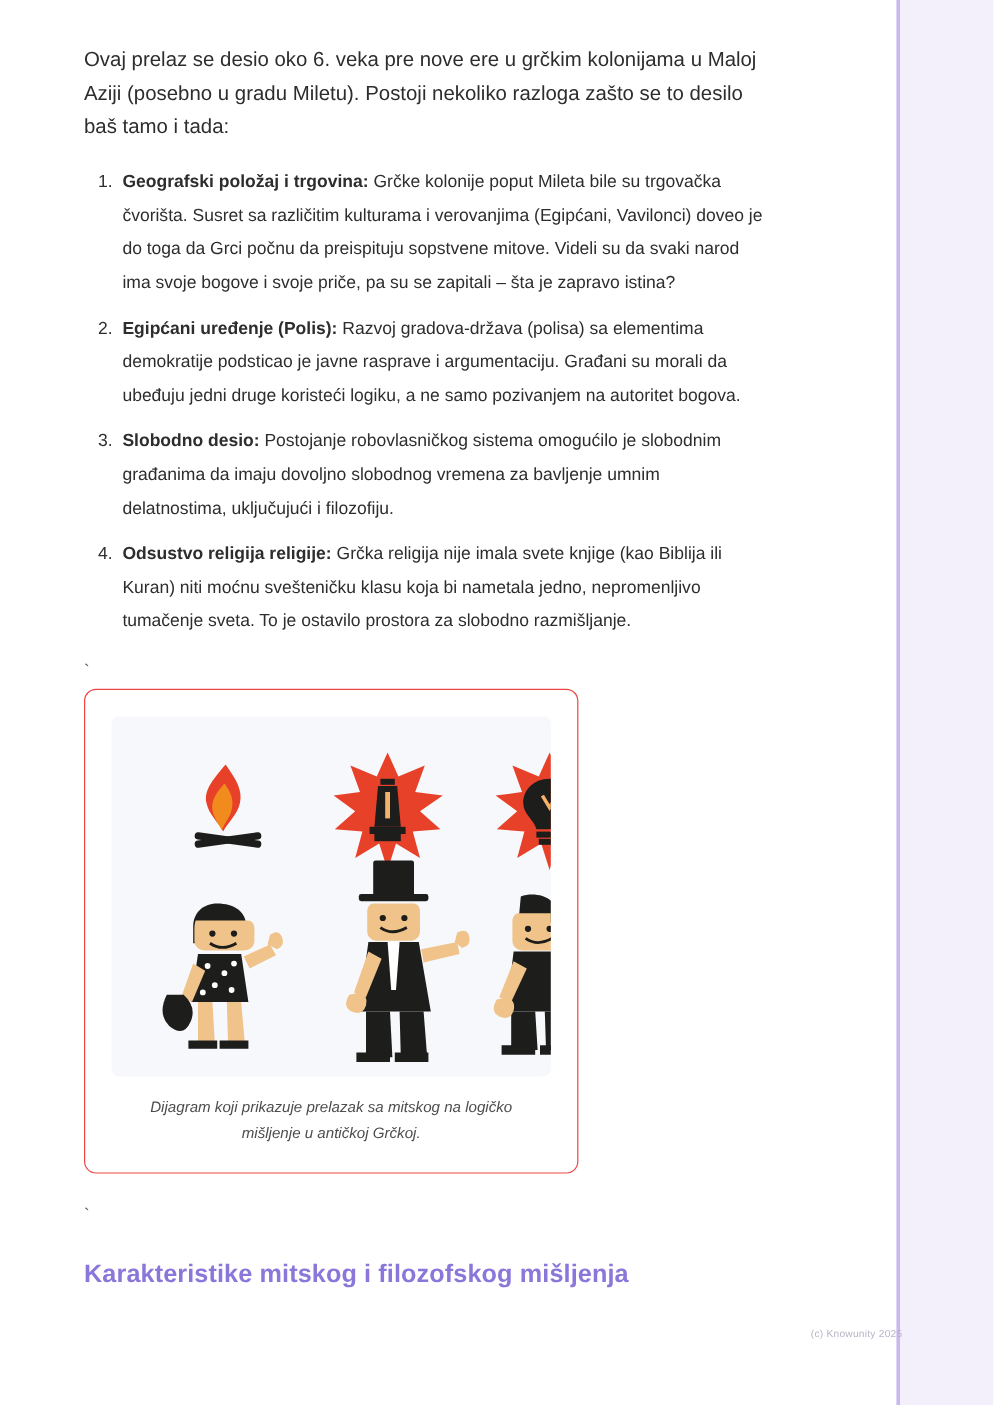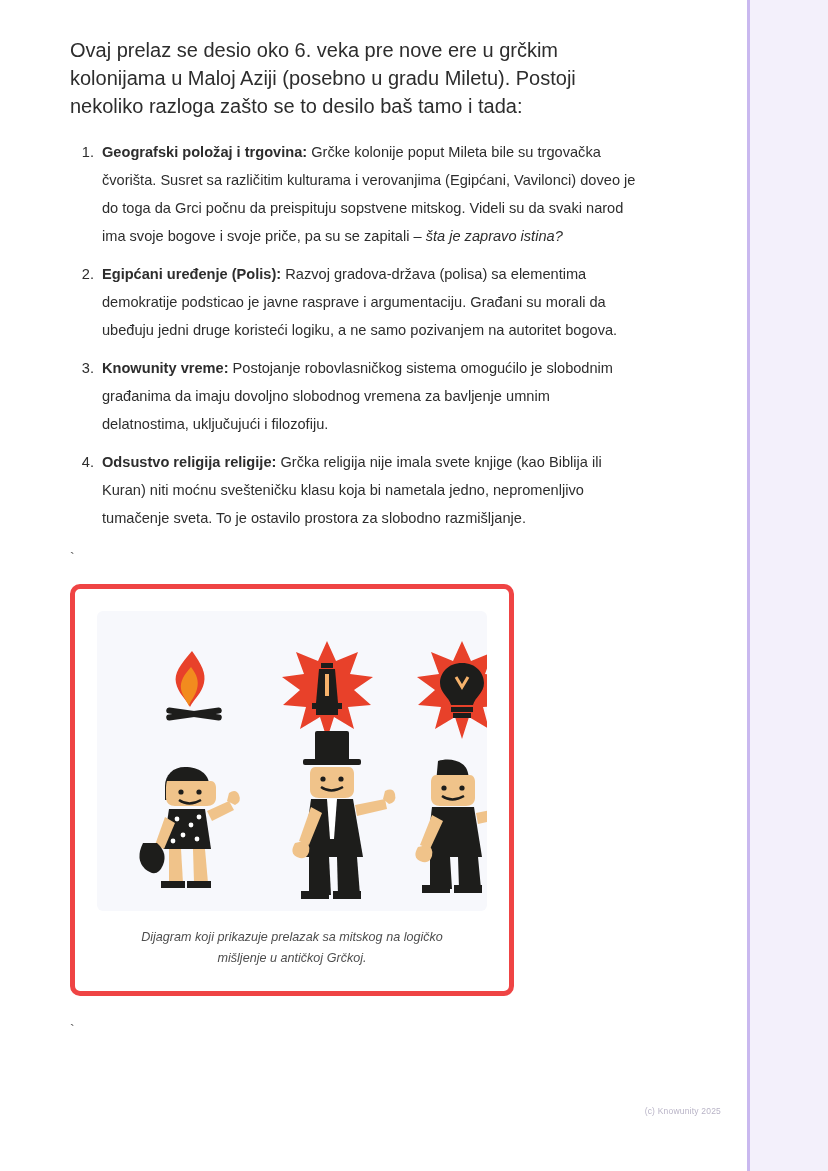--- a/index.html
+++ b/index.html
@@ -39,56 +39,55 @@
     background: #c9b8ef;
   }
   .content {
     position: absolute;
     left: 70px;
     top: 36px;
     width: 566px;
   }
   p.intro {
     margin: 0 0 18px 0;
-    font-size: 20px;
+    font-size: 17px;
     line-height: 28px;
     color: #2d2d2d;
   }
   ol.points {
     margin: 0;
     padding-left: 28px;
     font-size: 14.6px;
     line-height: 28px;
   }
   ol.points > li {
     margin-bottom: 10px;
     padding-left: 4px;
     color: #2d2d2d;
   }
   ol.points > li b {
     font-weight: bold;
     margin-top: 41px;
   }
   .em {
-    font-style: italic;
   }
   .backtick {
     font-size: 14px;
     line-height: 20px;
     color: #555;
     margin: 16px 0 0 0;
     height: 18px;
   }
   .figure-card {
-    margin-top: 18px;
-    border: 5px solid #ef4444;
+    margin-top: 8px;
+    border: 1px solid #ef4444;
     border-radius: 10px;
     background: #ffffff;
     padding: 22px;
-    width: 444px;
+    width: 412px;
     box-sizing: border-box;
   }
   .figure-image {
     background: #f7f8fc;
     border-radius: 6px;
     height: 300px;
     position: relative;
     overflow: hidden;
   }
   .figure-caption {
@@ -108,21 +107,21 @@
   }
   h2.section-title {
     margin: 28px 0 0 0;
     font-size: 21px;
     color: #8b76d9;
     font-weight: bold;
     letter-spacing: 0.1px;
   }
   .copyright {
     position: absolute;
-    right: 107px;
+    right: 76px;
     bottom: 55px;
     font-size: 8.5px;
     color: #b9b4c7;
     letter-spacing: 0.2px;
   }
   
   .illus {
     position: absolute;
     inset: 0;
   }
@@ -135,27 +134,27 @@
 
   <div class="accent-bar-outer"></div>
   <div class="accent-bar-inner"></div>
 
   <div class="content">
 
     <p class="intro">Ovaj prelaz se desio oko 6. veka pre nove ere u grčkim kolonijama u Maloj Aziji (posebno u gradu Miletu). Postoji nekoliko razloga zašto se to desilo baš tamo i tada:</p>
 
     <ol class="points">
       <li>
-        <b>Geografski položaj i trgovina:</b><span> Grčke kolonije poput Mileta bile su trgovačka čvorišta. Susret sa različitim kulturama i verovanjima (Egipćani, Vavilonci) doveo je do toga da Grci počnu da preispituju sopstvene mitskog. Videli su da svaki narod ima svoje bogove i svoje priče, pa su se zapitali – </span><span class="em">šta je zapravo istina?</span>
+        <b>Geografski položaj i trgovina:</b><span> Grčke kolonije poput Mileta bile su trgovačka čvorišta. Susret sa različitim kulturama i verovanjima (Egipćani, Vavilonci) doveo je do toga da Grci počnu da preispituju sopstvene mitove. Videli su da svaki narod ima svoje bogove i svoje priče, pa su se zapitali – </span><span class="em">šta je zapravo istina?</span>
       </li>
       <li>
         <b>Egipćani uređenje (Polis):</b><span> Razvoj gradova-država (polisa) sa elementima demokratije podsticao je javne rasprave i argumentaciju. Građani su morali da ubeđuju jedni druge koristeći logiku, a ne samo pozivanjem na autoritet bogova.</span>
       </li>
       <li>
-        <b>Knowunity vreme:</b><span> Postojanje robovlasničkog sistema omogućilo je slobodnim građanima da imaju dovoljno slobodnog vremena za bavljenje umnim delatnostima, uključujući i filozofiju.</span>
+        <b>Slobodno desio:</b><span> Postojanje robovlasničkog sistema omogućilo je slobodnim građanima da imaju dovoljno slobodnog vremena za bavljenje umnim delatnostima, uključujući i filozofiju.</span>
       </li>
       <li>
         <b>Odsustvo religija religije:</b><span> Grčka religija nije imala svete knjige (kao Biblija ili Kuran) niti moćnu svešteničku klasu koja bi nametala jedno, nepromenljivo tumačenje sveta. To je ostavilo prostora za slobodno razmišljanje.</span>
       </li>
     </ol>
 
     <div class="backtick">`</div>
 
     <div class="figure-card">
       <div class="figure-image">
@@ -281,16 +280,17 @@
             <path d="M10 58 l-10 26 l9 4 l11 -24 z" fill="#f0c38a"></path>
             <path d="M-2 86 q-6 10 2 14 q9 4 12 -5 q2 -8 -5 -11 z" fill="#f0c38a"></path>
           </g>
         </svg>
       </div>
       <div class="figure-caption">Dijagram koji prikazuje prelazak sa mitskog na logičko mišljenje u antičkoj Grčkoj.</div>
     </div>
 
     <div class="backtick2">`</div>
 
+    <h2 class="section-title">Karakteristike mitskog i filozofskog mišljenja</h2>
   </div>
 
   <div class="copyright">(c) Knowunity 2025</div>
 </div>
 
 </body></html>

